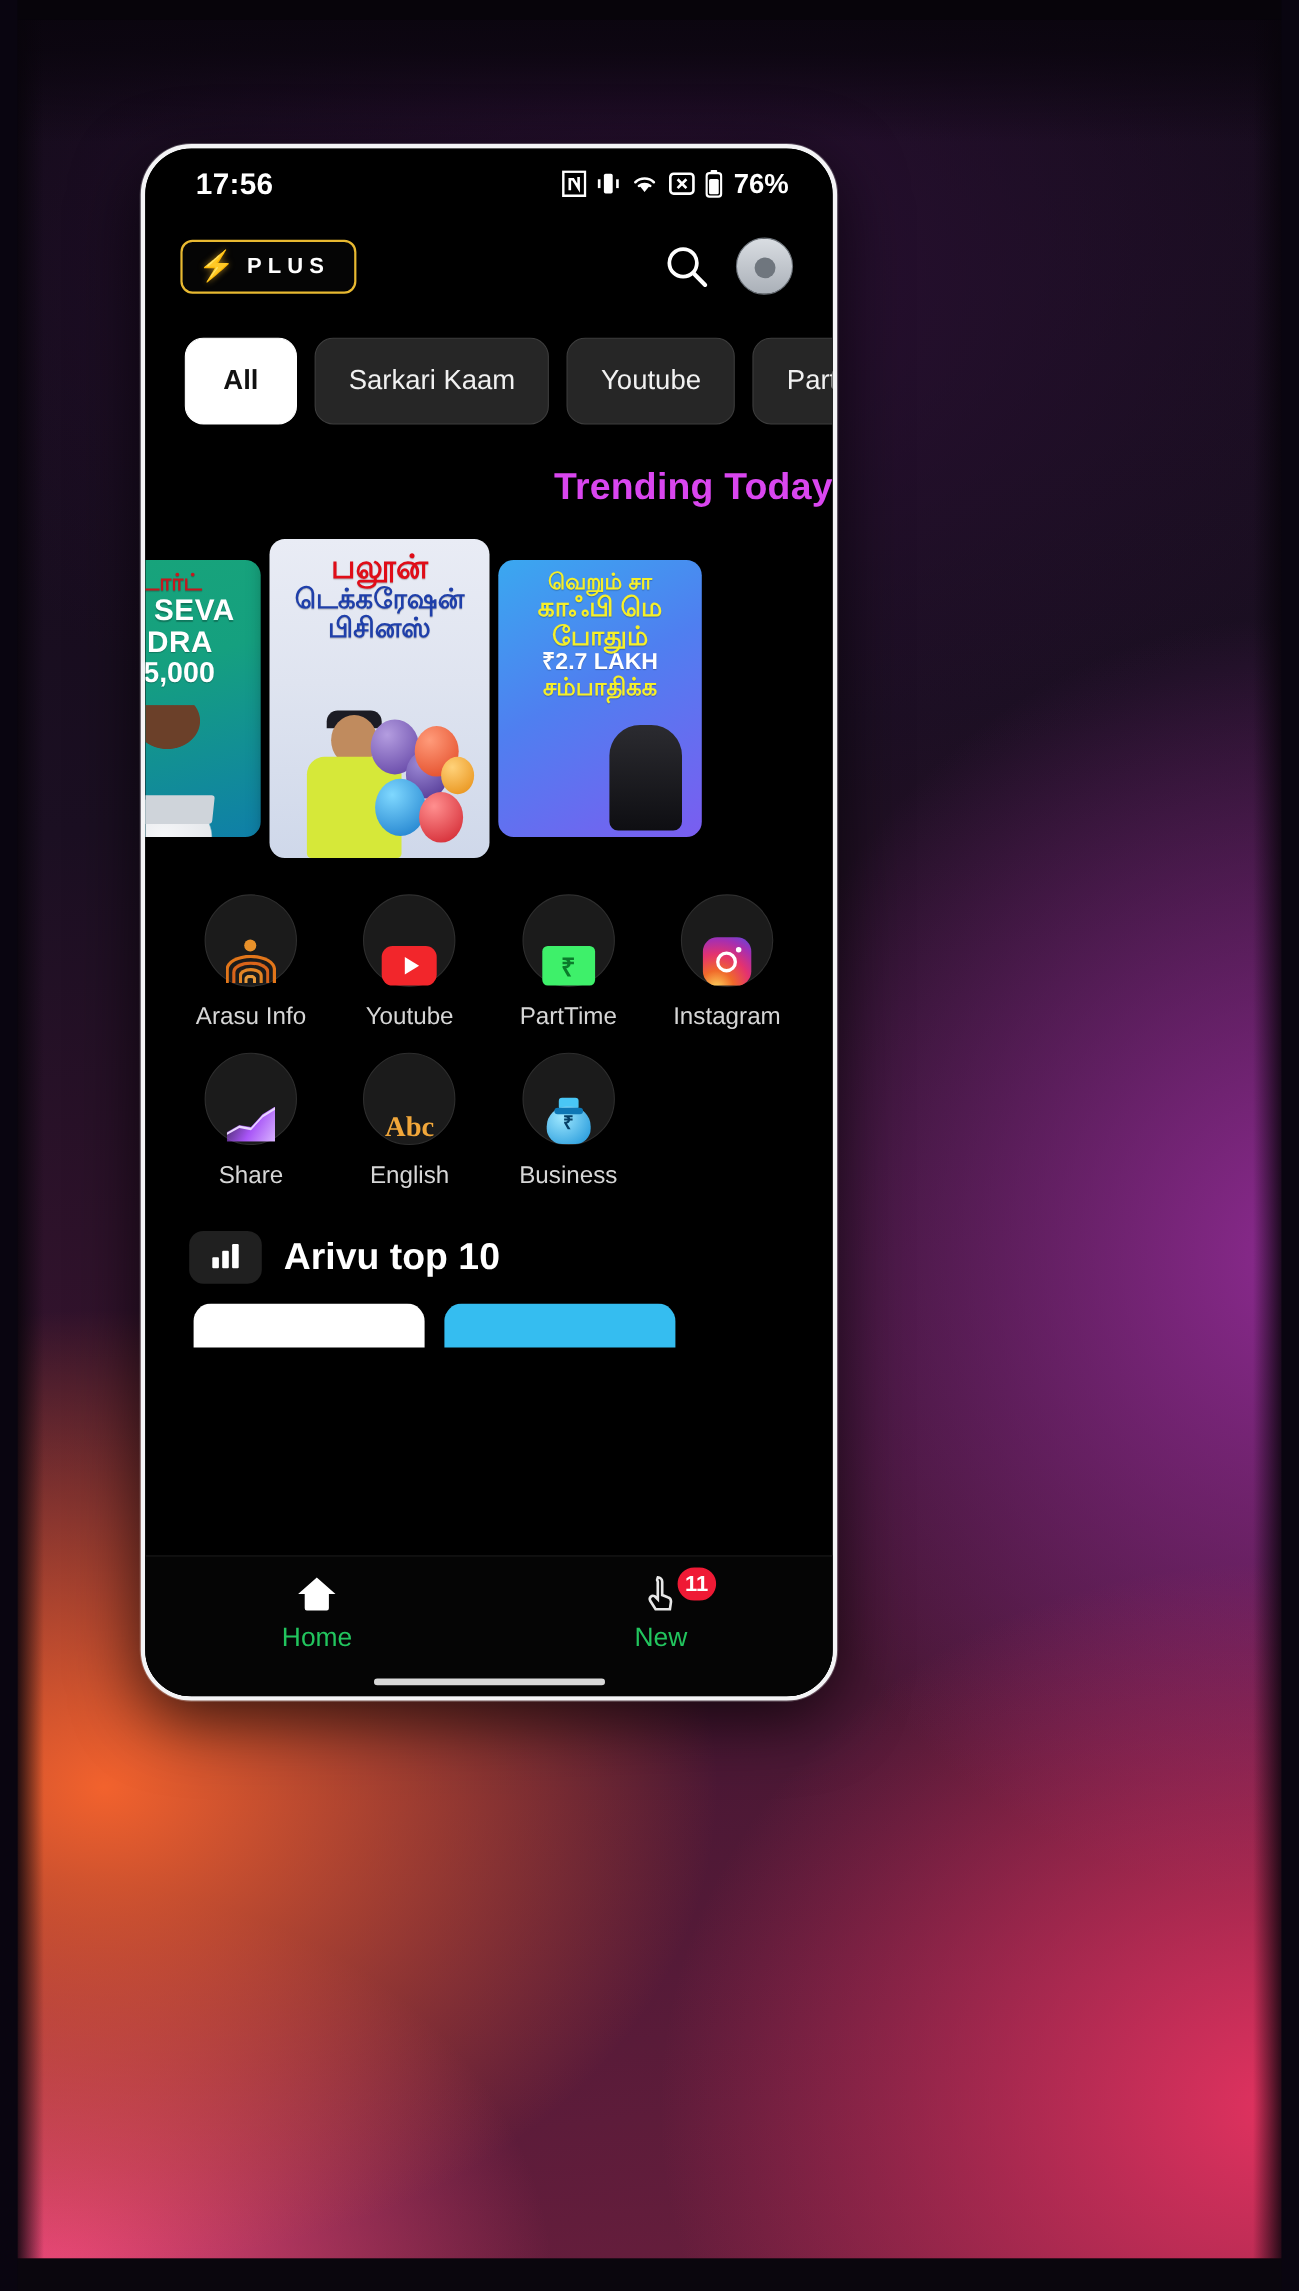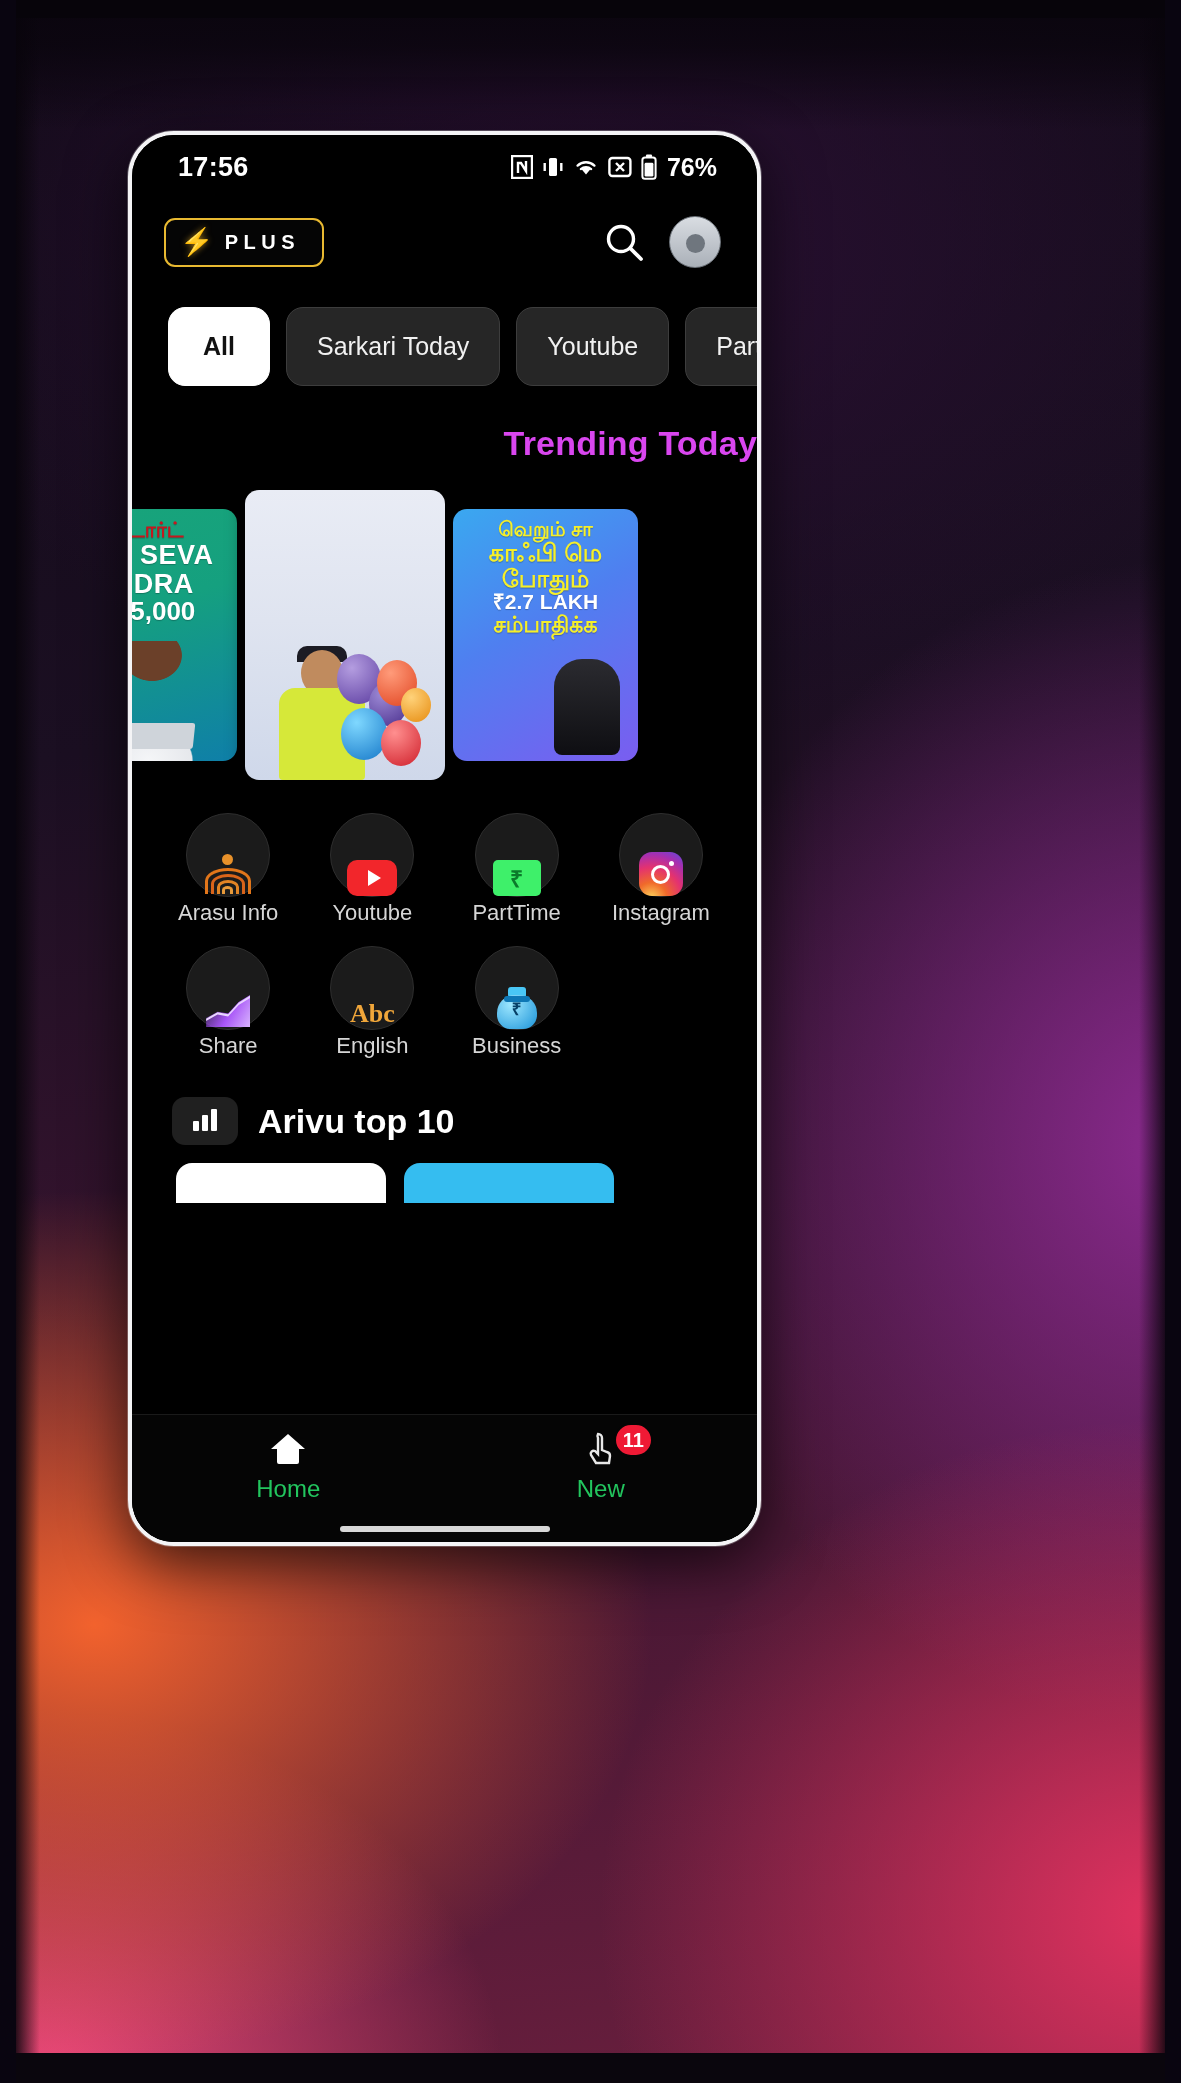--- a/index.html
+++ b/index.html
@@ -191,21 +191,21 @@
     border-radius: 28px 28px 8px 8px;
   }
 
   
   .grid {
     display: grid;
     grid-template-columns: repeat(4, 1fr);
     row-gap: 20px;
     padding: 28px 24px 12px;
   }
-  .gitem { display:flex; flex-direction:column; align-items:center; gap: 3px; }
+  .gitem { display:flex; flex-direction:column; align-items:center; gap: 14px; }
   .gcircle {
     width: 84px; height: 84px; border-radius: 50%;
     background: #1b1b1b;
     border: 1px solid #2e2e2e;
     display:flex; align-items:flex-end; justify-content:center;
   }
   .glabel { font-size: 22px; color: #d6d6d6; }
 
   
   .ic-aadhaar { width:52px;height:40px; position:relative; }
@@ -355,40 +355,45 @@
         </div>
         <div class="avatar">
           <div class="head"></div>
 
         </div>
       </div>
     </div>
 
     <div class="chips-row">
       <div class="chip active">All</div>
-      <div class="chip">Sarkari Today</div>
+      <div class="chip">Sarkari Kaam</div>
       <div class="chip">Youtube</div>
       <div class="chip">PartTime</div>
     </div>
 
     <div class="section-title">Trending Today</div>
 
     <div class="carousel">
       <div class="tcard side card-left">
         <div class="cap">
           <div class="l1">ஸ்டார்ட்</div>
           <div class="l2">PAR SEVA</div>
           <div class="l3">ENDRA</div>
           <div class="l4">₹ 15,000</div>
         </div>
         <div class="person"></div>
         <div class="laptop"></div>
       </div>
 
       <div class="tcard center card-center">
+        <div class="cap">
+          <div class="t1">பலூன்</div>
+          <div class="t2">டெக்கரேஷன்</div>
+          <div class="t3">பிசினஸ்</div>
+        </div>
         <div class="scene">
           <div class="cc-cap"></div>
           <div class="cc-head"></div>
           <div class="cc-shirt"></div>
           <div class="bal b1"></div>
           <div class="bal b2"></div>
           <div class="bal b3"></div>
           <div class="bal b4"></div>
           <div class="bal b5"></div>
           <div class="bal b6"></div>

